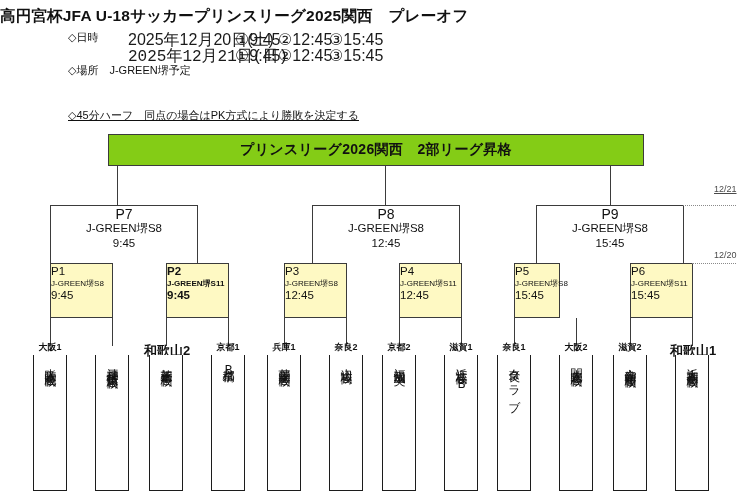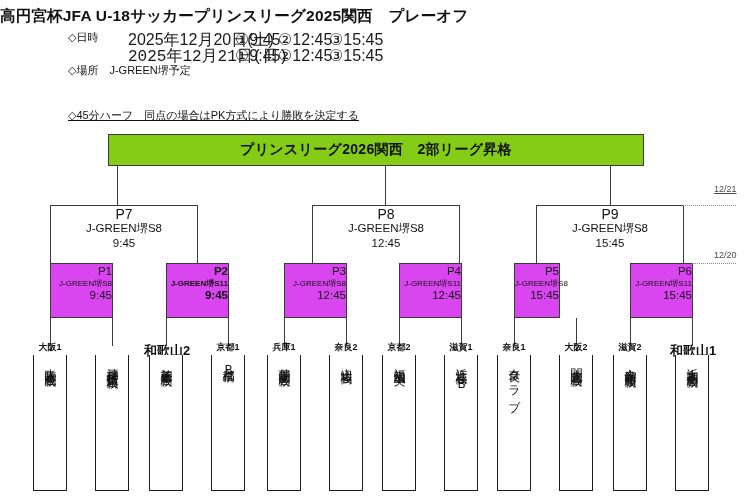--- a/index.html
+++ b/index.html
@@ -51,23 +51,23 @@
     display: flex;
     align-items: center;
     justify-content: center;
     font-size: 14px;
     font-weight: bold;
     letter-spacing: 0.3px;
     color: #111;
     white-space: nowrap;
   }
   .match-box {
-    text-align: right;
+    text-align: left;
     box-sizing: border-box;
-    background: #d946ef;
+    background: #fef9c3;
   }
   .match-box .m-code {
     font-size: 11.5px;
     line-height: 13px;
     color: #111;
     margin-top: 1px;
   }
   .match-box .m-venue {
     font-size: 8px;
     line-height: 11px;

